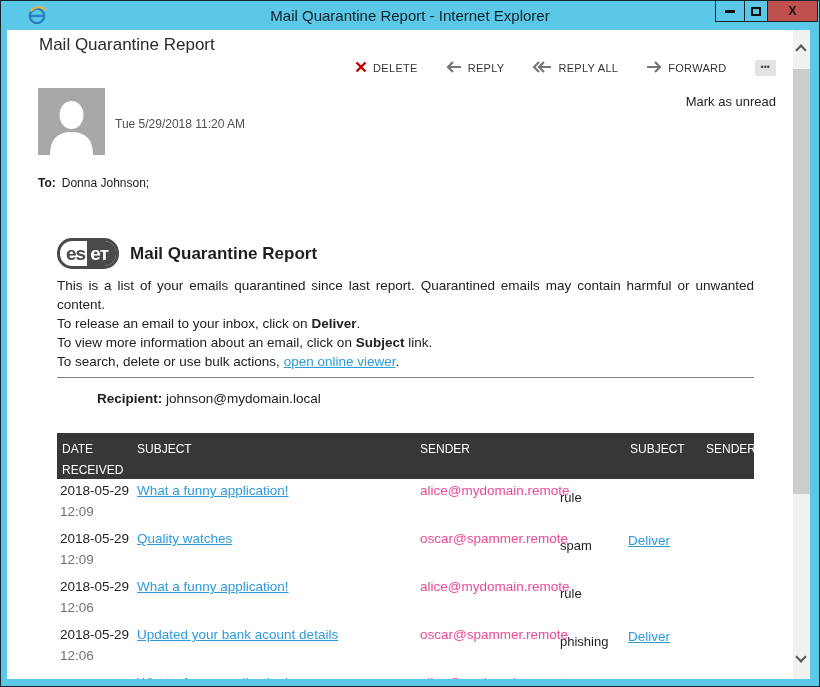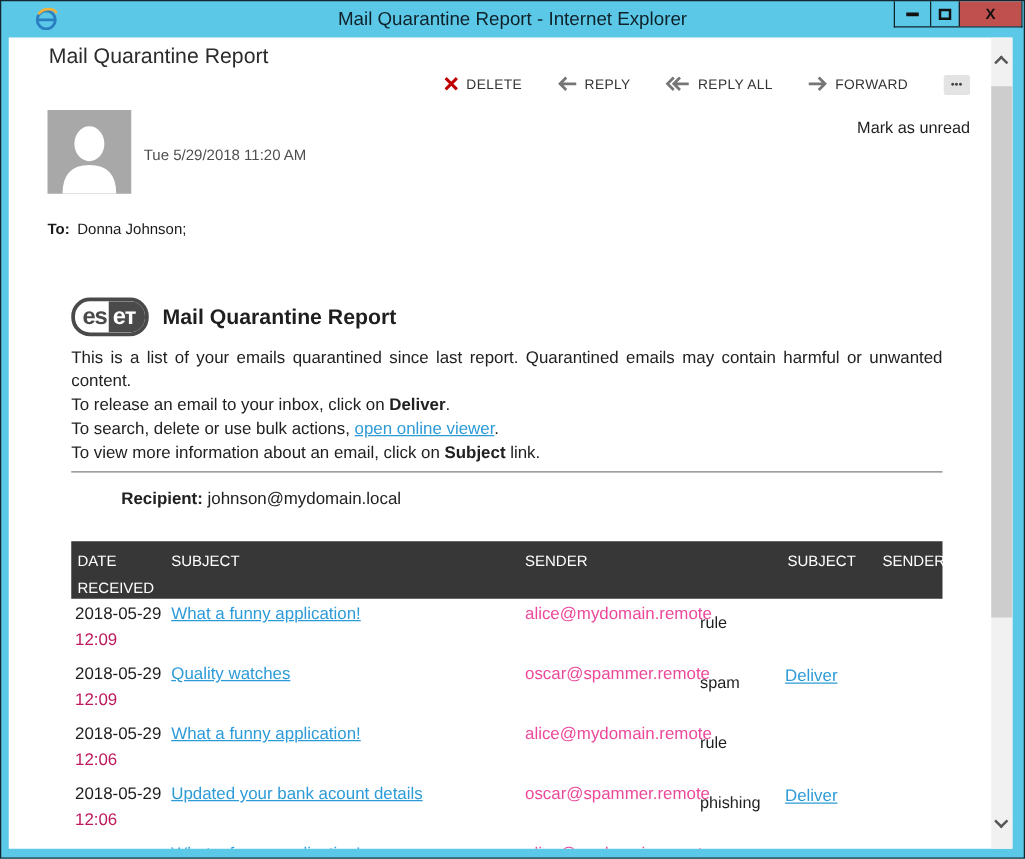--- a/index.html
+++ b/index.html
@@ -66,21 +66,21 @@
   .qt-head{ position:relative; height:46px; background:#373737; color:#fff; font-size:12px; }
   .qt-head span{ position:absolute; top:6px; line-height:21px; }
   .h-date{ left:5px; width:70px; }
   .h-subject{ left:80px; }
   .h-sender{ left:363px; }
   .h-category{ left:573px; }
   .h-action{ left:649px; }
   .qt-row{ position:relative; height:48px; font-size:13.5px; }
   .qt-row span, .qt-row a{ position:absolute; white-space:nowrap; }
   .c-date{ left:3px; top:4px; color:#1f1f1f; }
-  .c-time{ left:3px; top:25px; color:#be185d;text-align:center; }
+  .c-time{ left:3px; top:25px; color:#737373;text-align:center; }
   .c-subject{ left:80px; top:4px; color:#2d9bd8; text-decoration:underline; cursor:pointer; }
   .c-sender{ left:363px; top:4px; color:#ec4899; }
   .c-category{ left:503px; top:11px; font-size:13px; color:#1f1f1f; }
   .c-action{ left:571px; top:6px; color:#2d9bd8; text-decoration:underline; cursor:pointer; }
 
   
   .scrollbar{ position:absolute; right:0; top:0; width:17px; height:649px; background:#f1f1f1; }
   .sb-thumb{ position:absolute; left:0; top:39px; width:17px; height:425px; background:#cdcdcd; }
   .sb-chevron{ position:absolute; left:4px; width:8px; height:8px; }
   .sb-up{ top:16px; border-left:2px solid #565656; border-top:2px solid #565656;
@@ -173,22 +173,22 @@
         <div class="eset-logo">
           <span class="lg-left">es</span>
           <span class="lg-right">eт</span>
         </div>
         <div class="report-title">Mail Quarantine Report</div>
       </div>
 
       <div class="intro">
         <div class="jpara">This is a list of your emails quarantined since last report. Quarantined emails may contain harmful or unwanted content.</div>
         <div><span>To release an email to your inbox, click on </span><b>Deliver</b><span>.</span></div>
+        <div><span>To view more information about an email, click on </span><b>Subject</b><span> link.</span></div>
         <div><span>To search, delete or use bulk actions, </span><a>open online viewer</a><span>.</span></div>
-        <div><span>To view more information about an email, click on </span><b>Subject</b><span> link.</span></div>
       </div>
 
       <hr class="body-hr">
 
       <div class="recipient-line">
         <b>Recipient:</b>
         <span>johnson@mydomain.local</span>
       </div>
 
       <div class="qtable">

